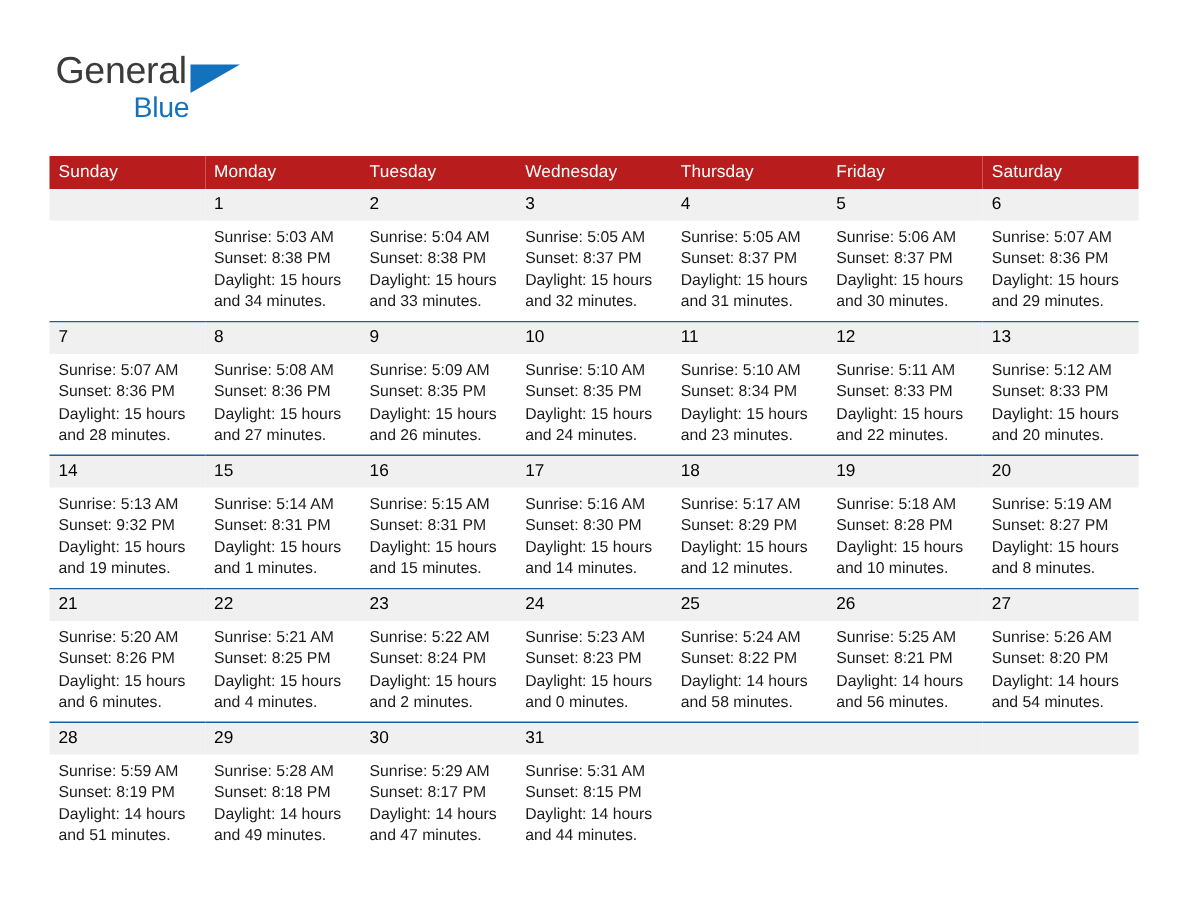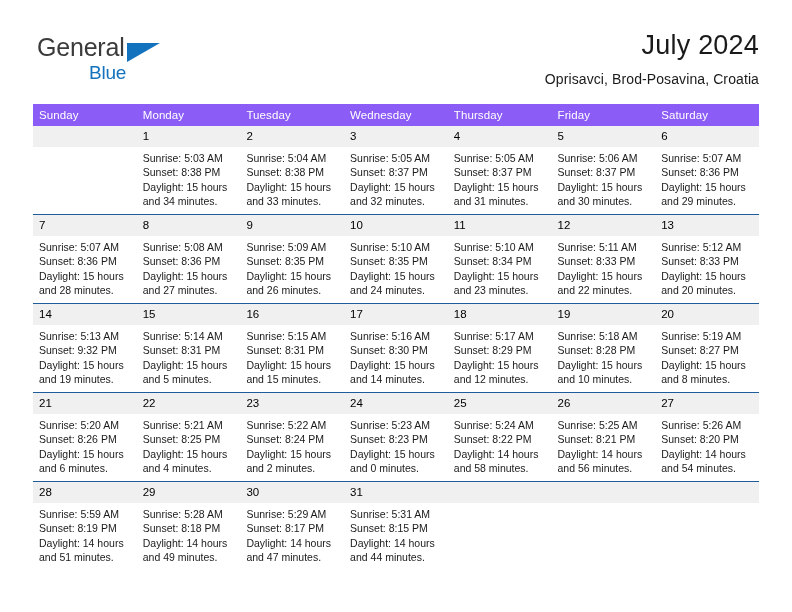--- a/index.html
+++ b/index.html
@@ -94,21 +94,21 @@
   .calendar {
     position: absolute;
     left: 33px;
     top: 104px;
     width: 726px;
     border-collapse: collapse;
     table-layout: fixed;
   }
 
   .calendar th {
-    background: #8b5cf6;
+    background: #b91c1c;
     color: #ffffff;
     font-size: 11.5px;
     font-weight: normal;
     text-align: left;
     padding: 5px 0 5px 6px;
     height: 11px;
     letter-spacing: 0.1px;
   }
 
   .week-row > td {
@@ -155,24 +155,20 @@
 <div class="page">
 
   <div class="header">
 
     <div class="brand">
       <span class="brand-general">General</span>
       <span class="brand-triangle"></span>
       <span class="brand-blue">Blue</span>
     </div>
 
-    <div class="title-block">
-      <h1 class="cal-title">July 2024</h1>
-      <p class="cal-subtitle">Oprisavci, Brod-Posavina, Croatia</p>
-    </div>
 
   </div>
 
   <table class="calendar">
     <thead>
       <tr>
         <th>Sunday</th>
         <th>Monday</th>
         <th>Tuesday</th>
         <th>Wednesday</th>
@@ -347,21 +343,21 @@
               </div>
             </div>
           </td>
           <td>
             <div class="cell-inner">
               <div class="daynum">15</div>
               <div class="details">
                 <div>Sunrise: 5:14 AM</div>
                 <div>Sunset: 8:31 PM</div>
                 <div>Daylight: 15 hours</div>
-                <div>and 5 minutes.</div>
+                <div>and 1 minutes.</div>
               </div>
             </div>
           </td>
           <td>
             <div class="cell-inner">
               <div class="daynum">16</div>
               <div class="details">
                 <div>Sunrise: 5:15 AM</div>
                 <div>Sunset: 8:31 PM</div>
                 <div>Daylight: 15 hours</div>

